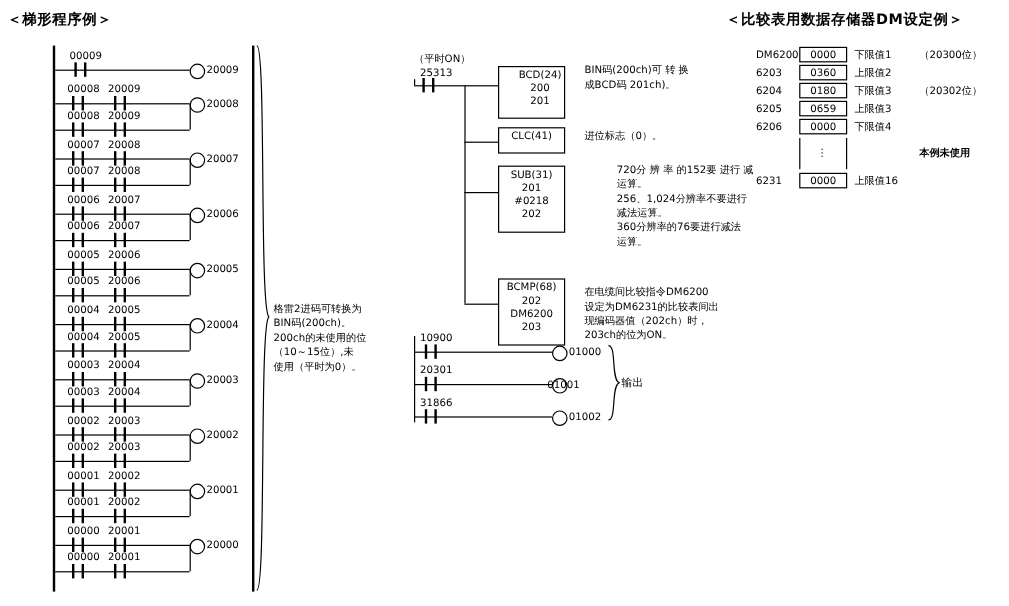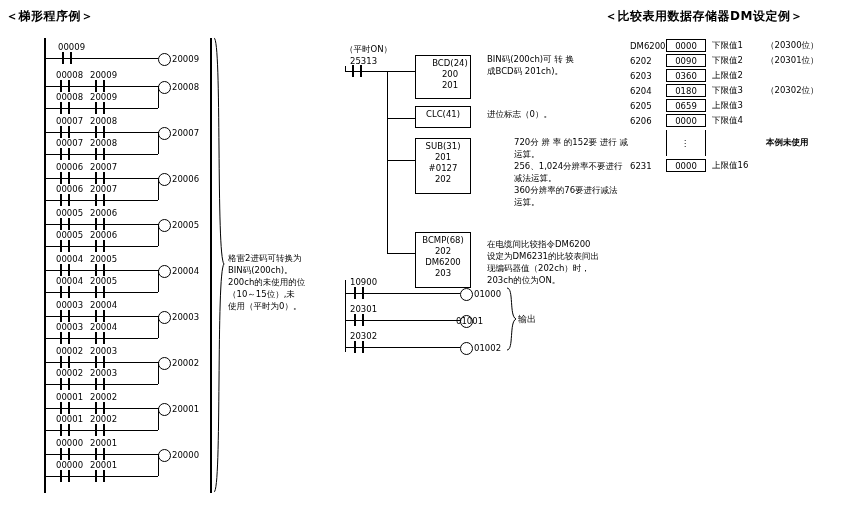--- a/index.html
+++ b/index.html
@@ -217,21 +217,21 @@
 成BCD码 201ch)。</div>
 
   <div class="box" style="left:415px;top:106px;width:56px;height:22px;">
     <div>CLC(41)</div>
   </div>
   <div class="note" style="left:487px;top:108px;width:120px;">进位标志（0）。</div>
 
   <div class="box" style="left:415px;top:138px;width:56px;height:56px;">
     <div>SUB(31)</div>
     <div>201</div>
-    <div>#0127</div>
+    <div>#0218</div>
     <div>202</div>
   </div>
   <div class="note" style="left:514px;top:136px;width:130px;">720分 辨 率 的152要 进行 减
 运算。
 256、1,024分辨率不要进行
 减法运算。
 360分辨率的76要进行减法
 运算。</div>
 
   <div class="box" style="left:415px;top:232px;width:56px;height:56px;">
@@ -252,46 +252,40 @@
   <div class="contact" style="left:352px;top:287px;"></div>
   <div class="coil" style="left:460px;top:288px;"></div>
   <div class="lbl" style="left:474px;top:289px;">01000</div>
 
   <div class="lbl" style="left:350px;top:304px;">20301</div>
   <div class="rung" style="left:345px;top:320px;width:115px;"></div>
   <div class="contact" style="left:352px;top:314px;"></div>
   <div class="coil" style="left:460px;top:315px;"></div>
   <div class="lbl" style="left:456px;top:316px;">01001</div>
 
-  <div class="lbl" style="left:350px;top:331px;">20302</div>
+  <div class="lbl" style="left:350px;top:331px;">31866</div>
   <div class="rung" style="left:345px;top:347px;width:115px;"></div>
   <div class="contact" style="left:352px;top:341px;"></div>
   <div class="coil" style="left:460px;top:342px;"></div>
   <div class="lbl" style="left:474px;top:343px;">01002</div>
 
   <svg class="abs" style="left:505px;top:286px;" width="12" height="66">
     <path d="M2,2 C9,2 4,30 11,33 C4,36 9,64 2,64" fill="none" stroke="#000" stroke-width="1"></path>
   </svg>
   <div class="lbl" style="left:518px;top:313px;font-size:9px;">输出</div>
 </div>
 
 <div class="dmtable">
   <div class="dmrow">
     <div class="dmaddr">DM6200</div>
     <div class="dmval">0000</div>
     <div class="dmname">下限值1</div>
     <div class="dmbit">（20300位）</div>
   </div>
   <div class="dmrow">
-    <div class="dmaddr">6202</div>
-    <div class="dmval">0090</div>
-    <div class="dmname">下限值2</div>
-    <div class="dmbit">（20301位）</div>
-  </div>
-  <div class="dmrow">
     <div class="dmaddr">6203</div>
     <div class="dmval">0360</div>
     <div class="dmname">上限值2</div>
     <div class="dmbit"></div>
   </div>
   <div class="dmrow">
     <div class="dmaddr">6204</div>
     <div class="dmval">0180</div>
     <div class="dmname">下限值3</div>
     <div class="dmbit">（20302位）</div>

